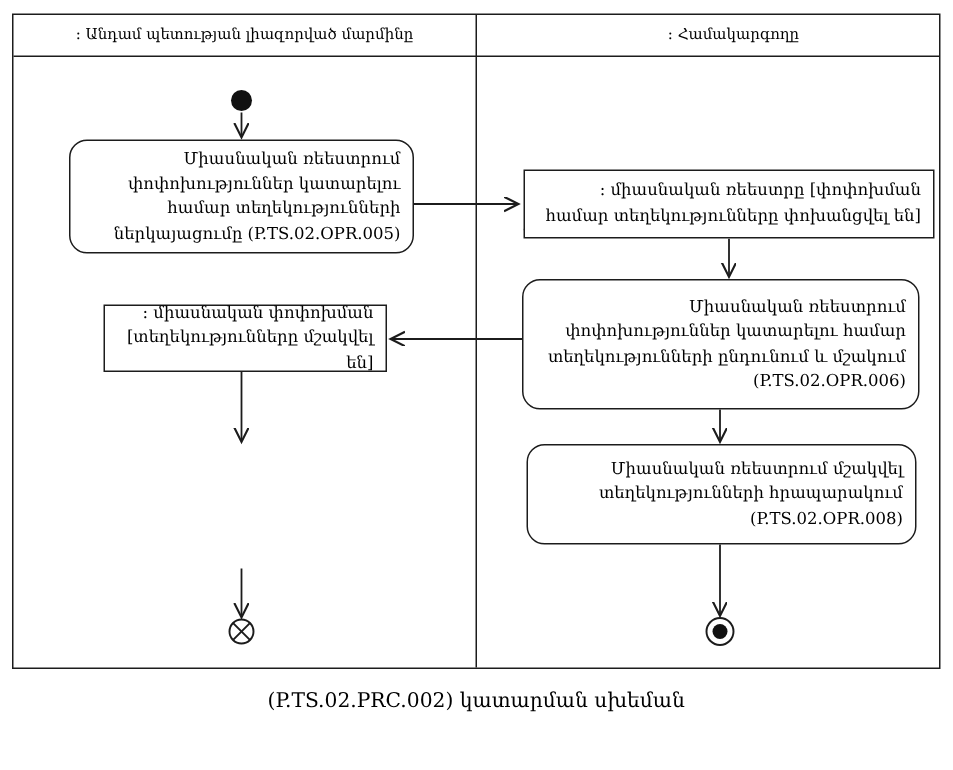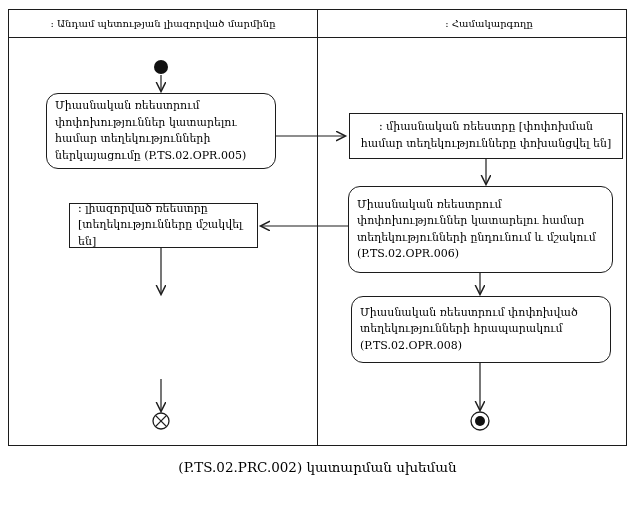--- a/index.html
+++ b/index.html
@@ -22,25 +22,25 @@
     position:absolute; top:0; height:27px;
     display:flex; align-items:center; justify-content:center;
     font-size:10px; white-space:nowrap;
   }
   .lane-header.left  { left:0; width:308px; }
   .lane-header.right { left:326px; width:308px;justify-content:center; }
 
   .node {
     position:absolute; border:1px solid #1c1c1c; background:#fff;
     display:flex; align-items:center; justify-content:center;
-    text-align:left; font-size:11px; line-height:1.5; padding:3px 8px;
+    text-align:right; font-size:11px; line-height:1.5; padding:3px 8px;
   }
   .activity { border-radius:12px; }
   .object   { border-radius:0; }
-  .object.left-text { justify-content:flex-start; text-align:center; align-items:flex-start; padding-top:5px; }
+  .object.left-text { justify-content:flex-start; text-align:right; align-items:flex-start; padding-top:5px; }
 
   .n-opr005 { left:37px;  top:83px;  width:230px; height:76px; }
   .n-objr   { left:340px; top:103px; width:274px; height:46px; }
   .n-opr006 { left:339px; top:176px; width:265px; height:87px; }
   .n-objl   { left:60px;  top:193px; width:189px; height:45px; }
   .n-opr007 { left:34px;  top:286px; width:235px; height:83px; }
   .n-opr008 { left:342px; top:286px; width:260px; height:67px; }
 
   .caption {
     position:absolute; left:0; top:452px; width:635px;
@@ -102,26 +102,26 @@
 
     <div class="node object left-text n-objr">
       <span>: միասնական ռեեստրը [փոփոխման համար տեղեկությունները փոխանցվել են]</span>
     </div>
 
     <div class="node activity n-opr006">
       <span>Միասնական ռեեստրում փոփոխություններ կատարելու համար տեղեկությունների ընդունում և մշակում (P.TS.02.OPR.006)</span>
     </div>
 
     <div class="node object n-objl">
-      <span>: լիազորված ռեեստրը [տեղեկությունները մշակվել են]</span>
+      <span>: միասնական փոփոխման [տեղեկությունները մշակվել են]</span>
     </div>
 
 
     <div class="node activity n-opr008">
-      <span>Միասնական ռեեստրում փոփոխված տեղեկությունների հրապարակում (P.TS.02.OPR.008)</span>
+      <span>Միասնական ռեեստրում մշակվել տեղեկությունների հրապարակում (P.TS.02.OPR.008)</span>
     </div>
 
   </div>
 
   <div class="caption">
     <div>(P.TS.02.PRC.002) կատարման սխեման</div>
   </div>
 
 </div>
 

